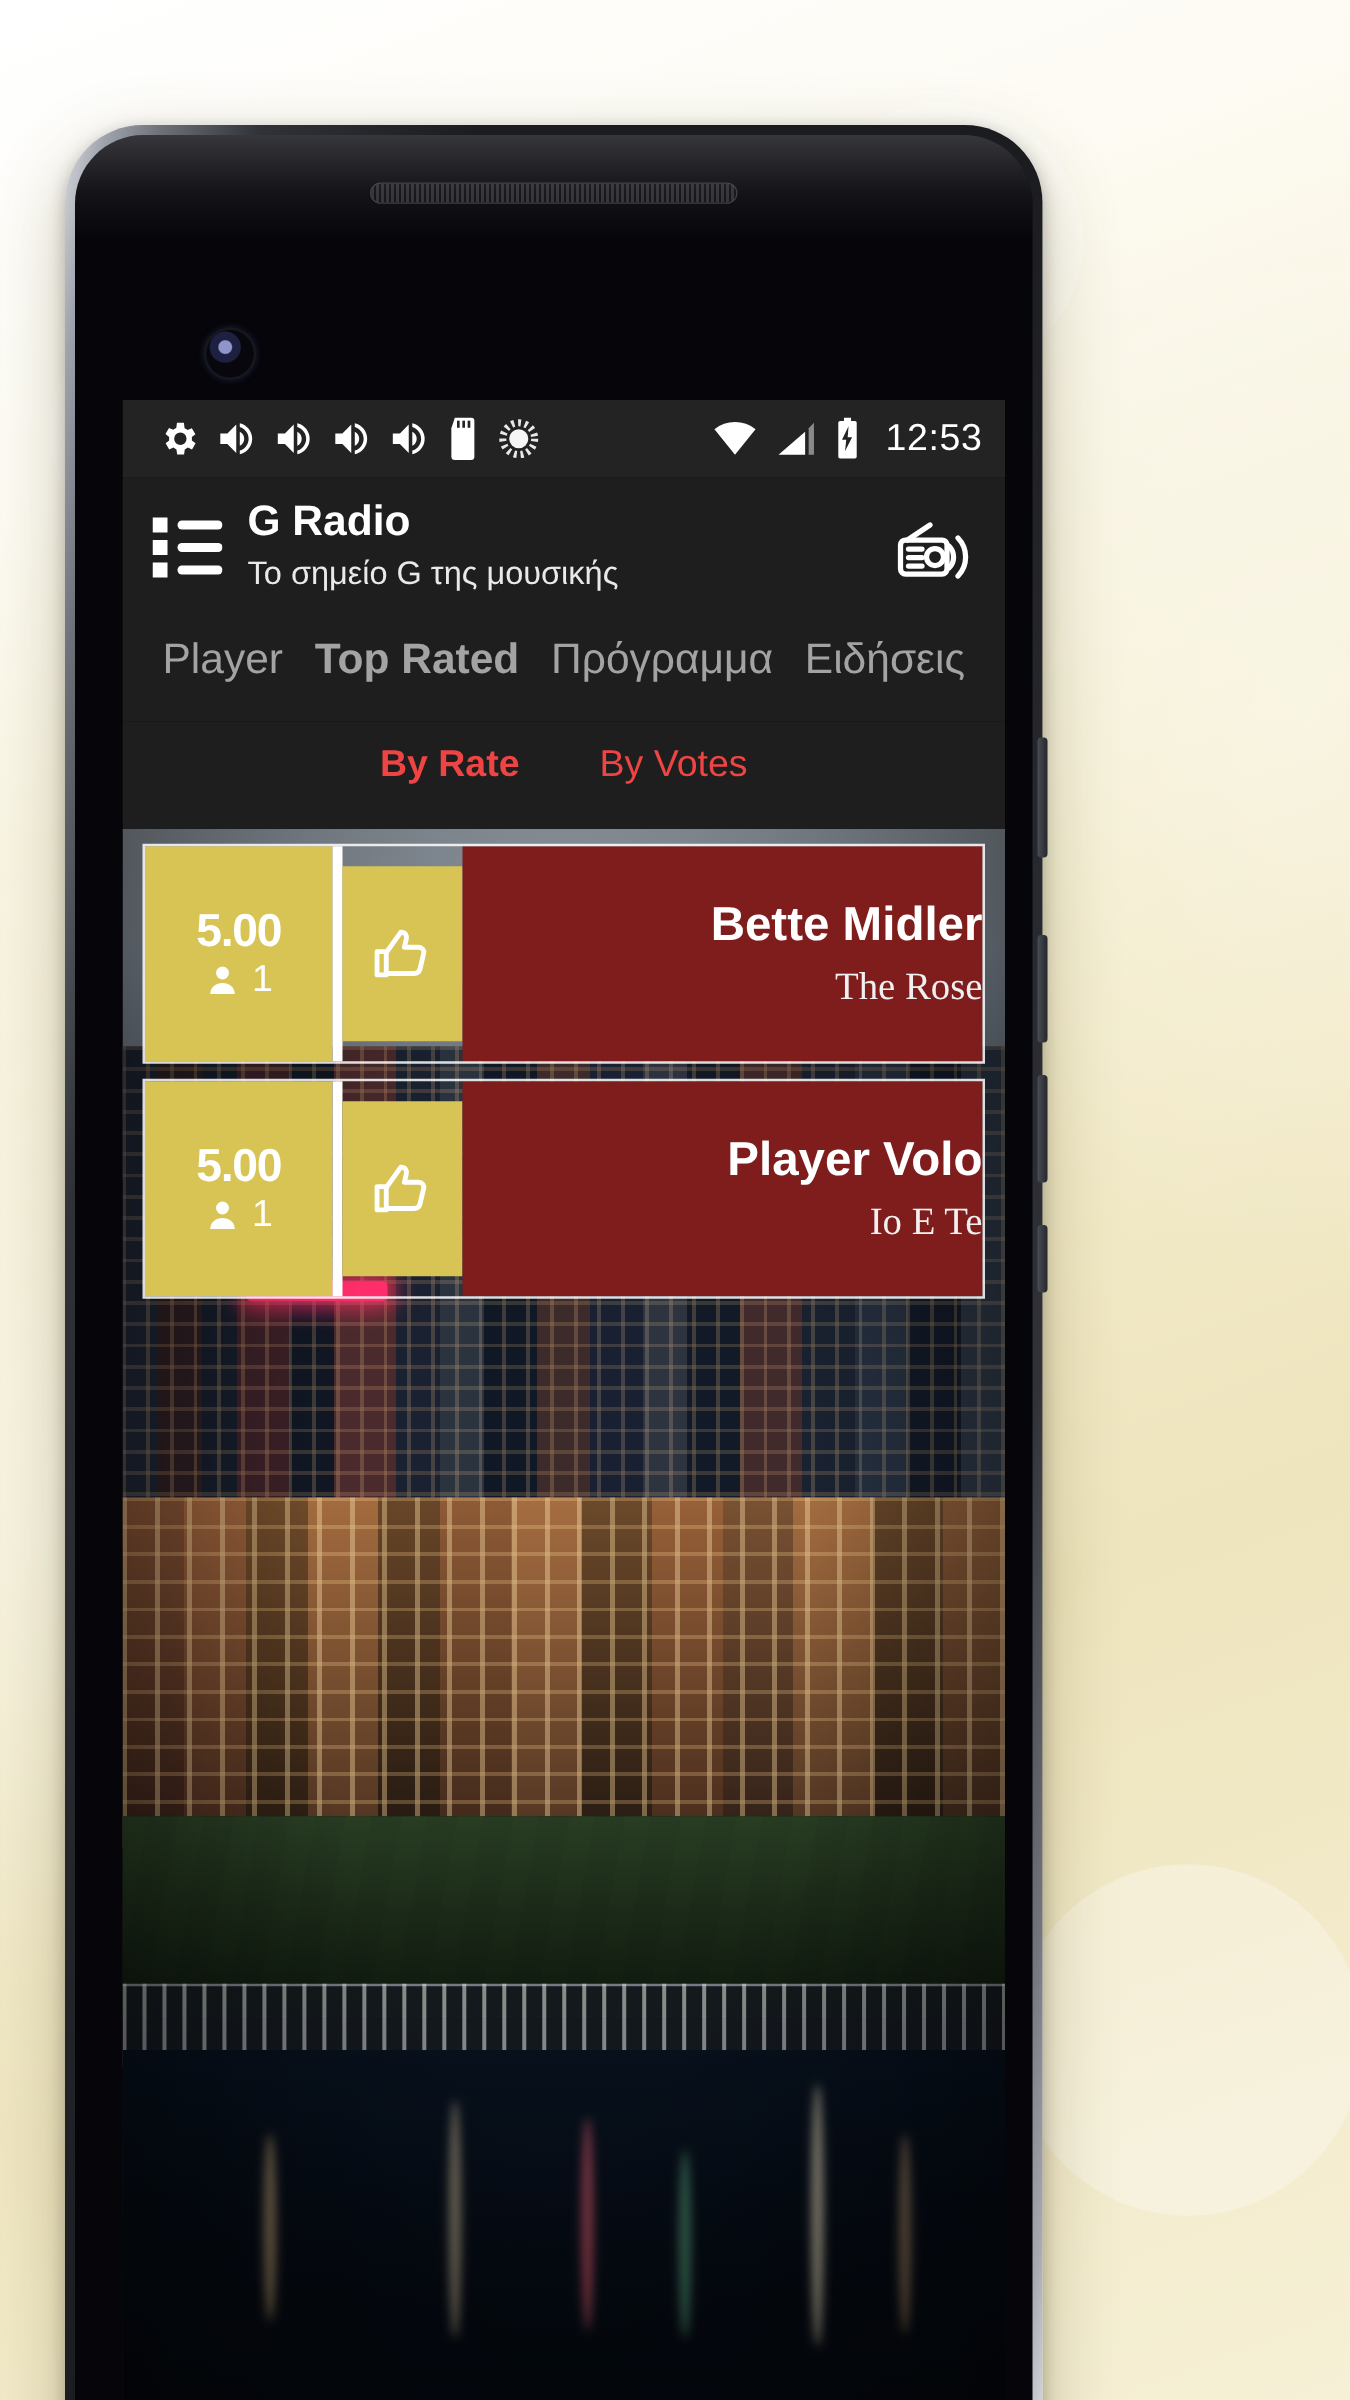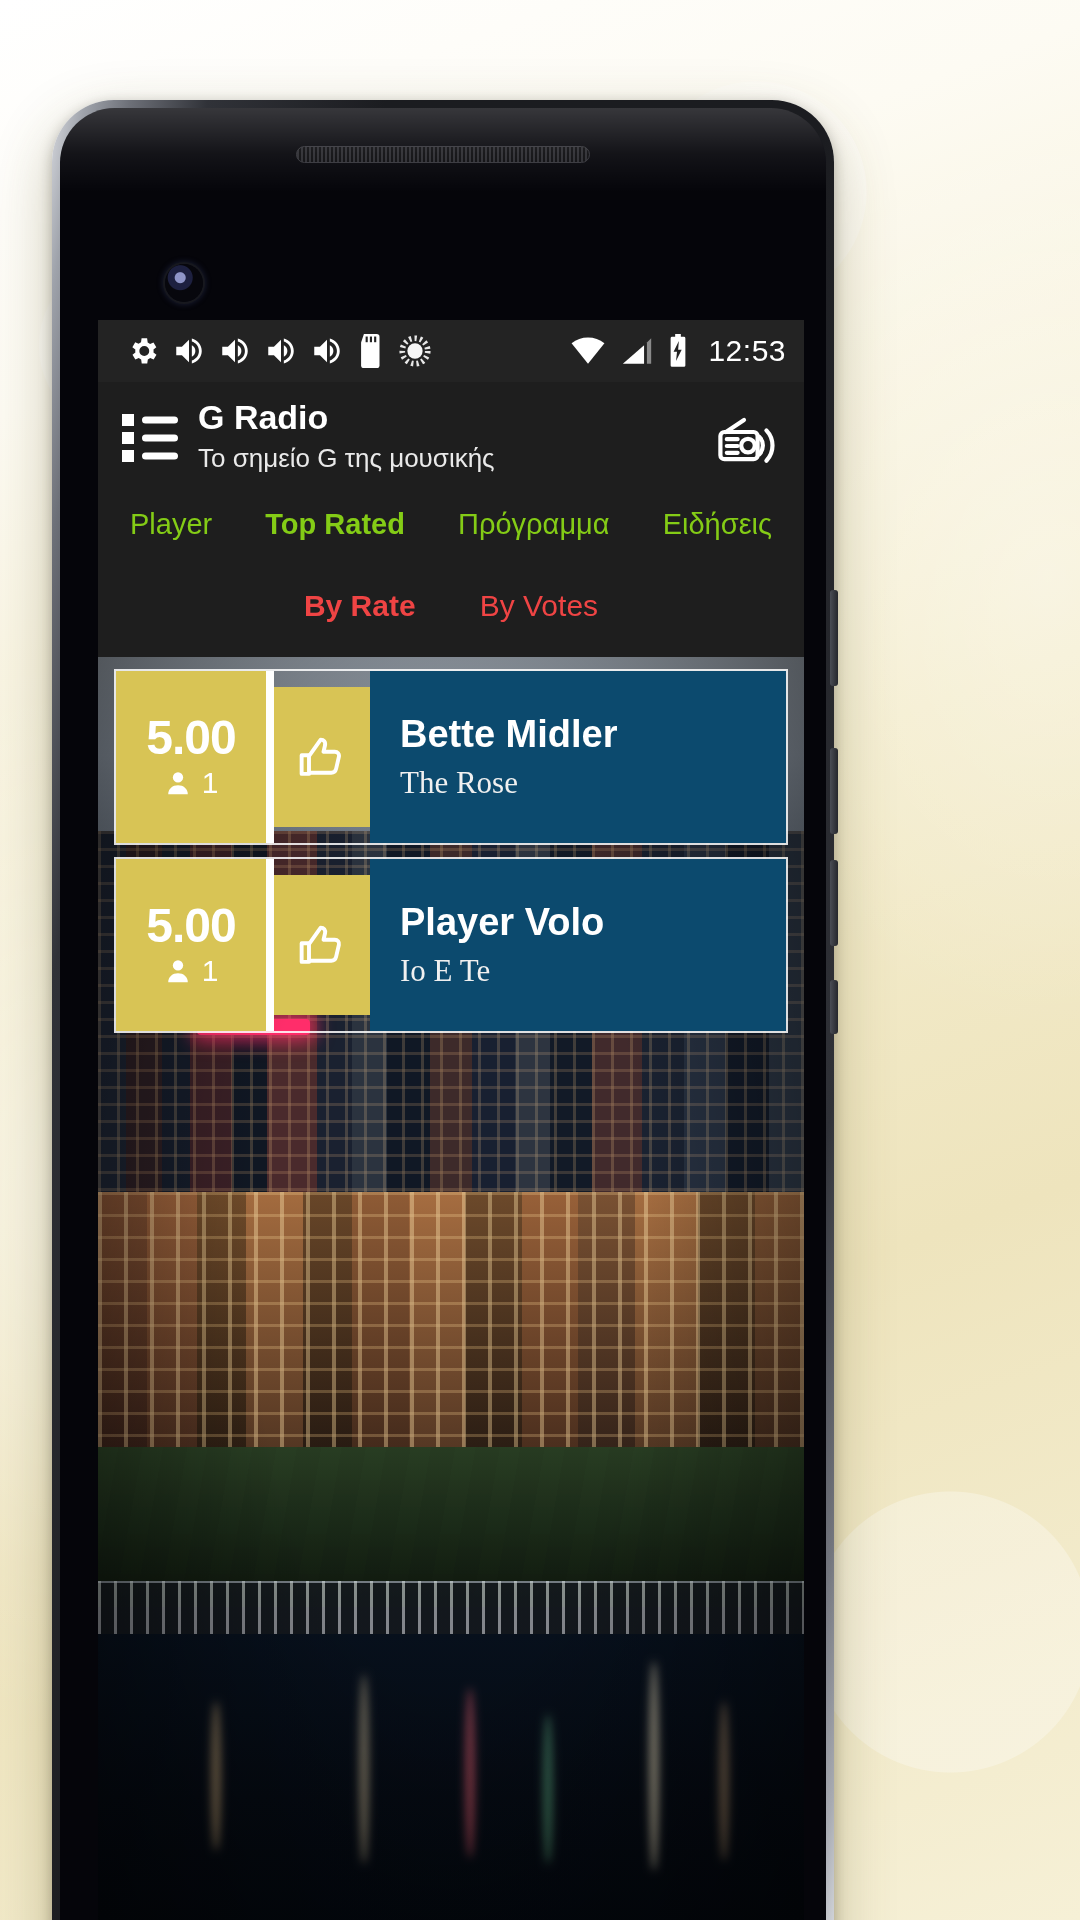--- a/index.html
+++ b/index.html
@@ -104,21 +104,21 @@
   #radio-btn{ flex:none; padding-top:14px; }
 
   
   #tabs{
     background:#1e1e1e;
     display:flex; align-items:center;
     padding:18px 30px 24px 30px;
     gap:0;
   }
   .tab{
-    color:#84cc16; font-size:29px; font-weight:300;
+    color:#a3a3a3; font-size:34px; font-weight:300;
     white-space:nowrap; padding:6px 2px;
   }
   .tab.active{ font-weight:700; }
   .tab-sp{ flex:1; }
 
   
   #subtabs{
     background:#1e1e1e;
     display:flex; align-items:center; justify-content:center;
     gap:64px;
@@ -217,34 +217,35 @@
     outline:2px solid rgba(255,255,255,.85);
     outline-offset:0;
   }
   .score-box{
     width:150px; flex:none;
     background:#d8c455;
     display:flex; flex-direction:column;
     align-items:center; justify-content:center;
     gap:4px;
   }
-  .score-val{ color:#fff; font-size:48px; font-weight:700; letter-spacing:-1px; line-height:1; }
+  .score-val{ color:#fff; font-size:37px; font-weight:700; letter-spacing:-1px; line-height:1; }
   .votes{ display:flex; align-items:center; gap:10px; }
   .votes-count{ color:#fff; font-size:30px; font-weight:300; }
   .divider{ width:8px; flex:none; background:#fff; }
   .thumb-box{
     width:96px; flex:none; background:#d8c455;
     display:flex; align-items:center; justify-content:center;
     margin:16px 0;
   }
   .info{
     flex:1;
-    background:#0c4a6e;
+    background:#7f1d1d;
     display:flex; flex-direction:column; justify-content:center;
     padding-left:30px;
+    align-items:flex-end;
   }
   .artist{ color:#fff; font-size:38px; font-weight:700; line-height:1.1; }
   .song{ color:#f0f0f0; font-size:31px; font-weight:300; margin-top:10px; line-height:1.1;font-family:Liberation Serif, serif; }
 </style>
 </head>
 <body>
 
 <div id="page">
 
   <div id="phone">

